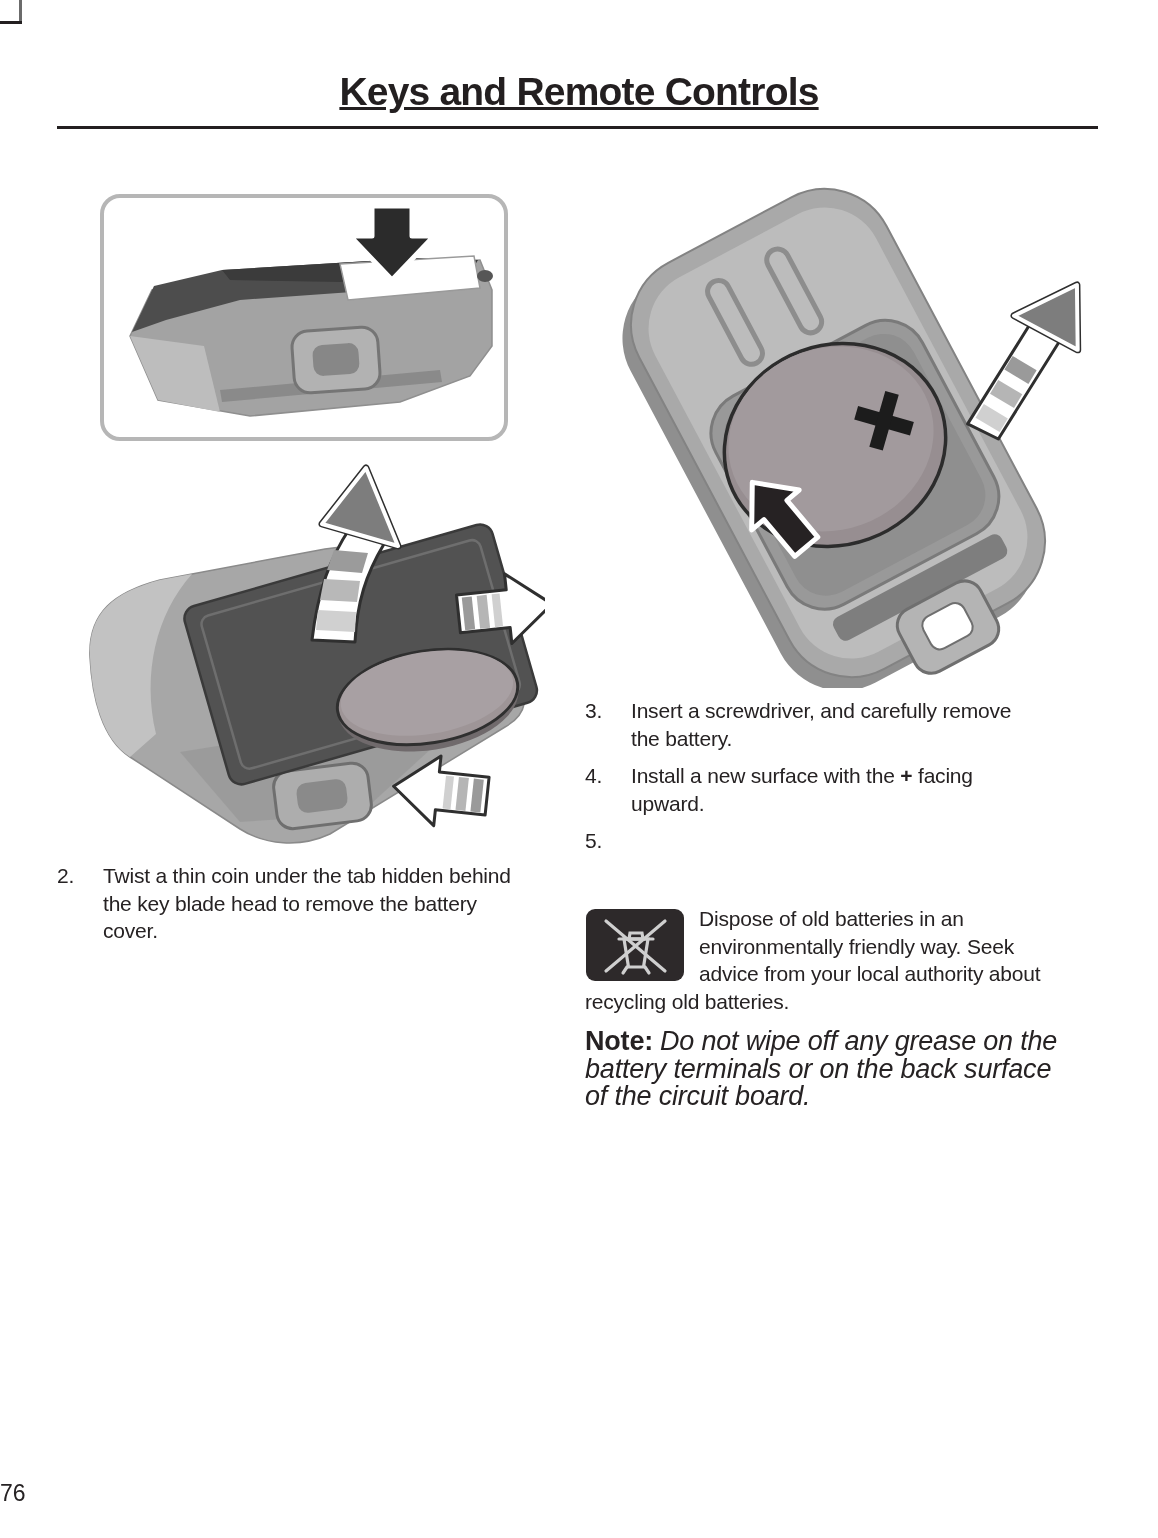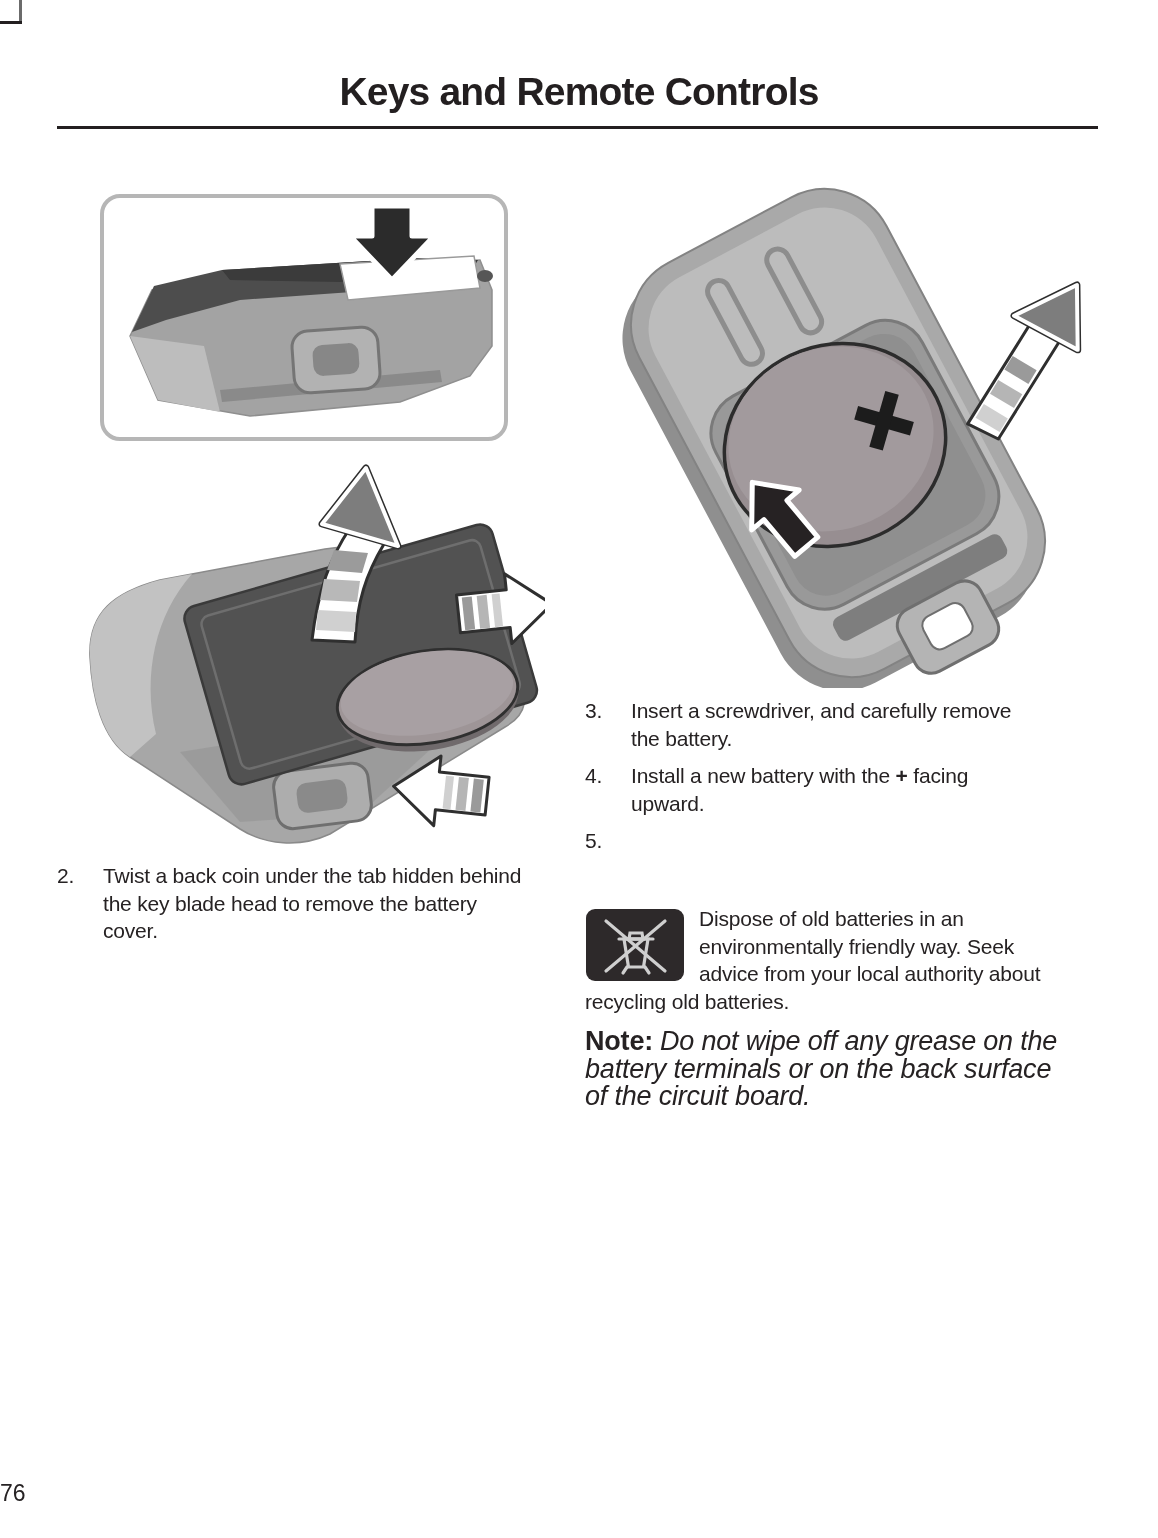--- a/index.html
+++ b/index.html
@@ -13,20 +13,21 @@
     overflow:hidden;
   }
   .corner-v { position:absolute; left:19px; top:0; width:3px; height:23px; background:#6b6b6b; }
   .corner-h { position:absolute; left:0; top:21px; width:22px; height:3px; background:#231f20; }
 
   .title {
     position:absolute; left:0; top:70px; width:100%;
     text-align:center;
     font-size:39px; font-weight:bold; letter-spacing:-0.8px;
     color:#231f20;
+    text-decoration:underline;
   }
   .rule { position:absolute; left:57px; top:126px; width:1041px; height:3px; background:#231f20; }
 
   .fig { position:absolute; }
   .fig svg { display:block; width:100%; height:100%; }
   .fig-inset   { left:100px; top:194px; width:408px; height:247px; }
   .fig-cover   { left:60px;  top:452px; width:485px; height:400px; }
   .fig-battery { left:583px; top:183px; width:545px; height:505px; }
 
   .step { position:absolute; display:flex; font-size:21px; line-height:27.5px; letter-spacing:-0.2px; }
@@ -182,31 +183,31 @@
       </g>
 
       <g transform="rotate(-40 195 330)">
         <path d="M195,290 L226,326 L210,326 L210,374 L180,374 L180,326 L164,326 Z" fill="#262223" stroke="#ffffff" stroke-width="5" stroke-linejoin="round"></path>
       </g>
     </svg>
   </figure>
 
   <div class="step step-2">
     <span class="step-num">2.</span>
-    <span class="step-text">Twist a back coin under the tab hidden behind the key blade head to remove the battery cover.</span>
+    <span class="step-text">Twist a thin coin under the tab hidden behind the key blade head to remove the battery cover.</span>
   </div>
 
   <div class="steps-right">
     <div class="step">
       <span class="step-num">3.</span>
       <span class="step-text">Insert a screwdriver, and carefully remove the battery.</span>
     </div>
     <div class="step">
       <span class="step-num">4.</span>
-      <span class="step-text"><span>Install a new battery with the </span><span class="plus-sign">+</span><span> facing upward.</span></span>
+      <span class="step-text"><span>Install a new surface with the </span><span class="plus-sign">+</span><span> facing upward.</span></span>
     </div>
     <div class="step">
       <span class="step-num">5.</span>
     </div>
   </div>
 
   <div class="dispose">
     <span class="weee">
       <svg viewBox="0 0 100 74">
         <rect x="1" y="1" width="98" height="72" rx="9" fill="#2d292a"></rect>

